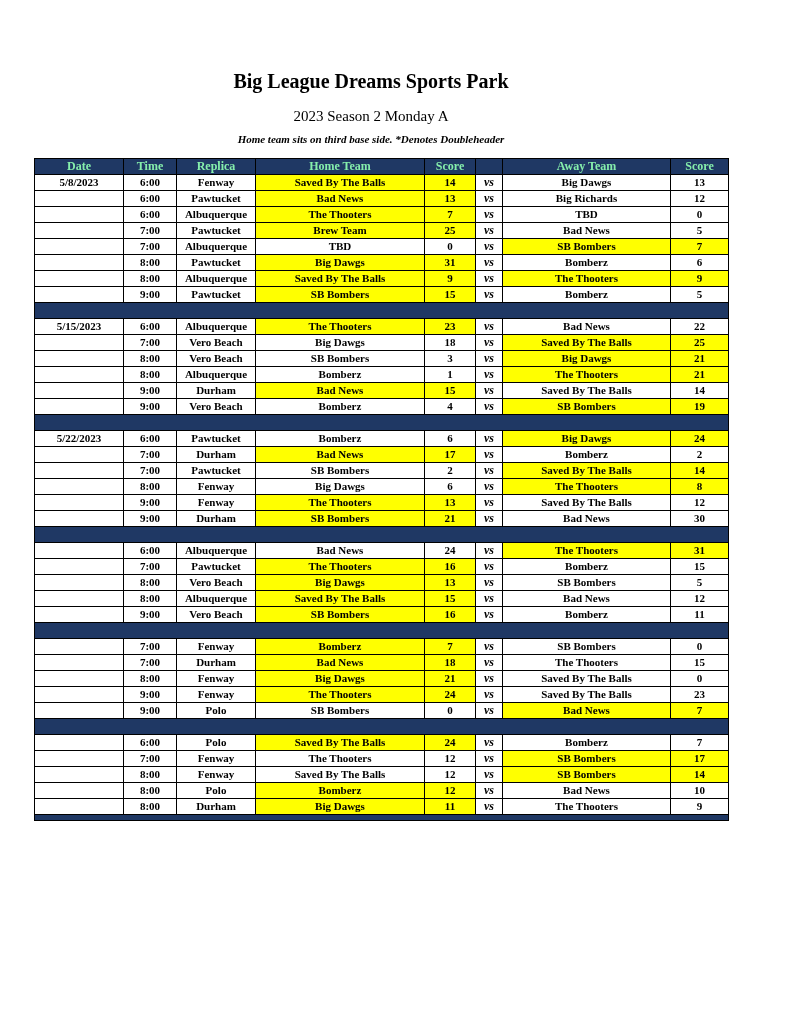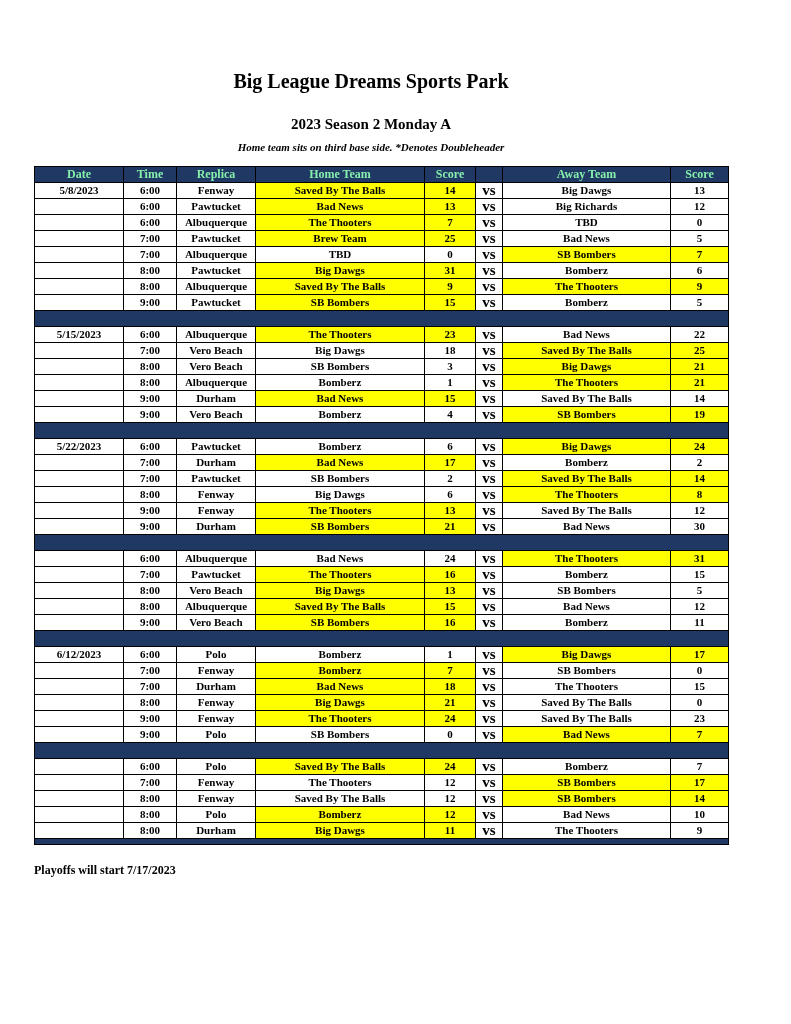--- a/index.html
+++ b/index.html
@@ -9,21 +9,21 @@
   *{box-sizing:border-box;}
   html,body{margin:0;padding:0;}
   body{
     width:791px;height:1024px;
     background:#ffffff;color:#000;
     font-family:"Liberation Serif", serif;
   }
   .page{padding:70px 0 0 14px;}
   .content{width:694px;padding-left:20px;}
   h1.title{font-size:20px;font-weight:bold;text-align:center;margin:0;}
-  h2.subtitle{font-size:15px;font-weight:bold;text-align:center;margin:23px 0 0;}
+  h2.subtitle{font-size:15px;font-weight:normal;text-align:center;margin:15px 0 0;}
   .note{font-size:11px;font-weight:bold;font-style:italic;text-align:center;margin:8px 0 12px;}
   table.sched{
     border-collapse:collapse;table-layout:fixed;
     width:694px;margin-top:13px;
   }
   col.c-date{width:89px;}
   col.c-time{width:53px;}
   col.c-replica{width:79px;}
   col.c-home{width:169px;}
   col.c-score1{width:51px;}
@@ -31,21 +31,21 @@
   col.c-away{width:168px;}
   col.c-score2{width:58px;}
   th,td{
     border:1px solid #000;
     padding:0 2px;height:16px;
     font-weight:bold;font-size:11px;line-height:15px;
     text-align:center;vertical-align:middle;
     overflow:hidden;white-space:nowrap;
   }
   thead th{background:var(--navy);color:#86efac;font-size:12px;}
-  td.vs{font-size:15px;text-align:center;}
+  td.vs{font-size:12px;font-style:italic;text-align:center;}
   td.hl{background:var(--highlight);}
   tr.sep td{background:var(--navy);height:16px;}
   tr.bottombar td{background:var(--navy);height:6px;line-height:0;}
   .footer{font-size:12px;font-weight:bold;text-align:left;margin-top:18px;}
 </style>
 </head>
 <body>
 
 <div class="page">
   <div class="content">
@@ -333,30 +333,20 @@
             <td class="hl">SB Bombers</td>
             <td class="hl">16</td>
             <td class="vs">vs</td>
             <td>Bomberz</td>
             <td>11</td>
           </tr>
           <tr class="sep">
             <td colspan="8"></td>
           </tr>
           <tr>
-            <td>6/12/2023</td>
-            <td>6:00</td>
-            <td>Polo</td>
-            <td>Bomberz</td>
-            <td>1</td>
-            <td class="vs">vs</td>
-            <td class="hl">Big Dawgs</td>
-            <td class="hl">17</td>
-          </tr>
-          <tr>
             <td></td>
             <td>7:00</td>
             <td>Fenway</td>
             <td class="hl">Bomberz</td>
             <td class="hl">7</td>
             <td class="vs">vs</td>
             <td>SB Bombers</td>
             <td>0</td>
           </tr>
           <tr>
@@ -451,15 +441,14 @@
             <td class="vs">vs</td>
             <td>The Thooters</td>
             <td>9</td>
           </tr>
           <tr class="bottombar">
             <td colspan="8"></td>
           </tr>
         </tbody>
     </table>
 
-    <div class="footer">Playoffs will start 7/17/2023</div>
   </div>
 </div>
 
 </body></html>

